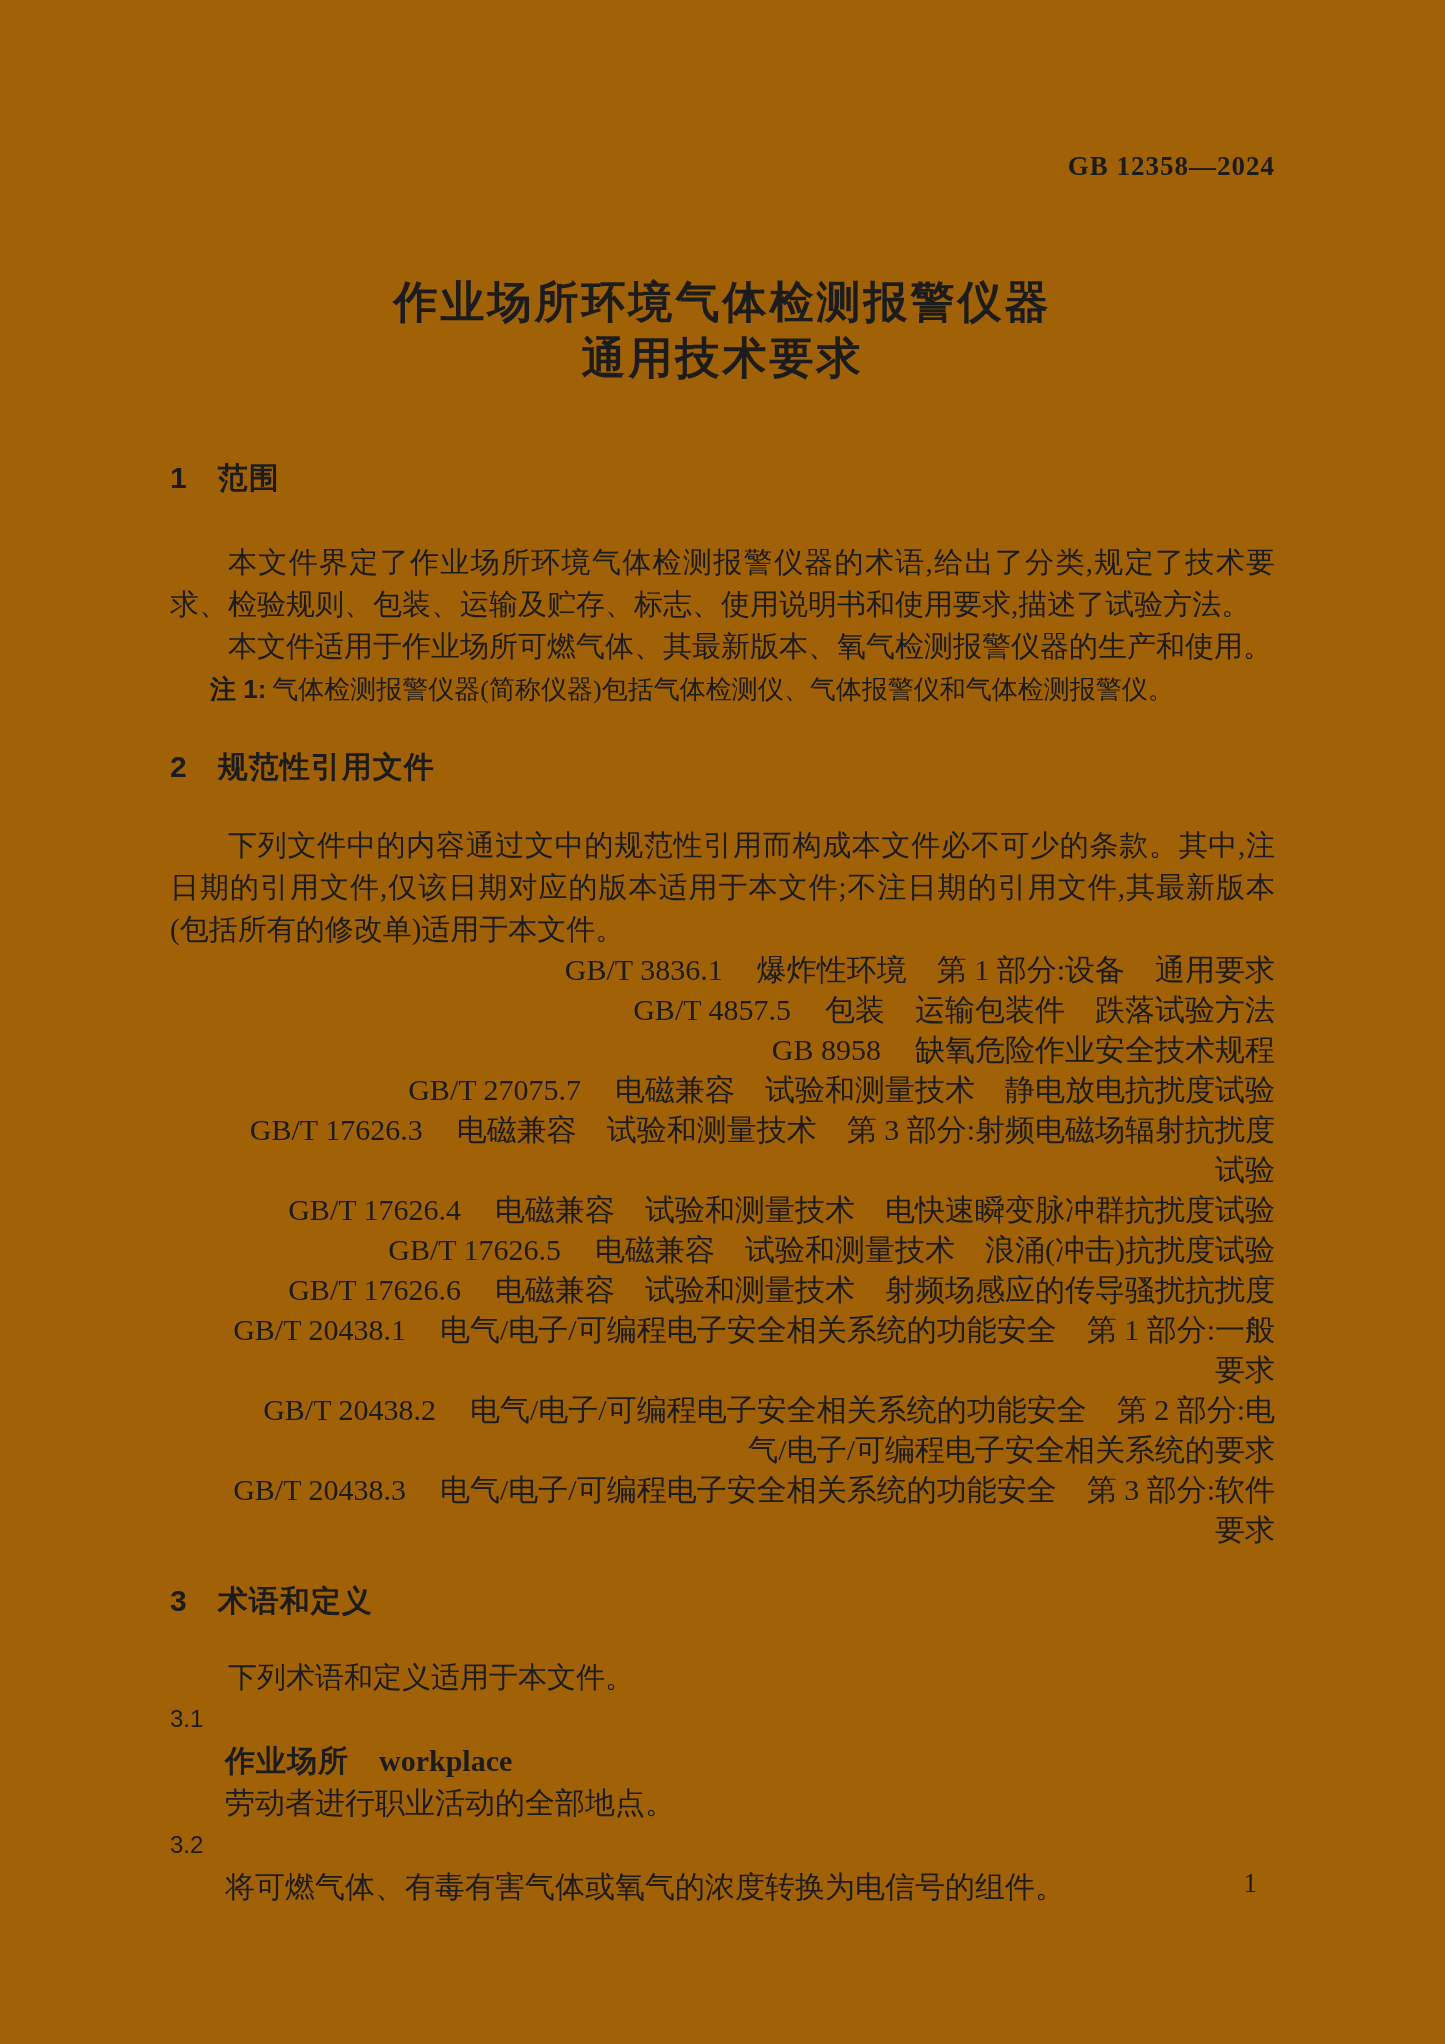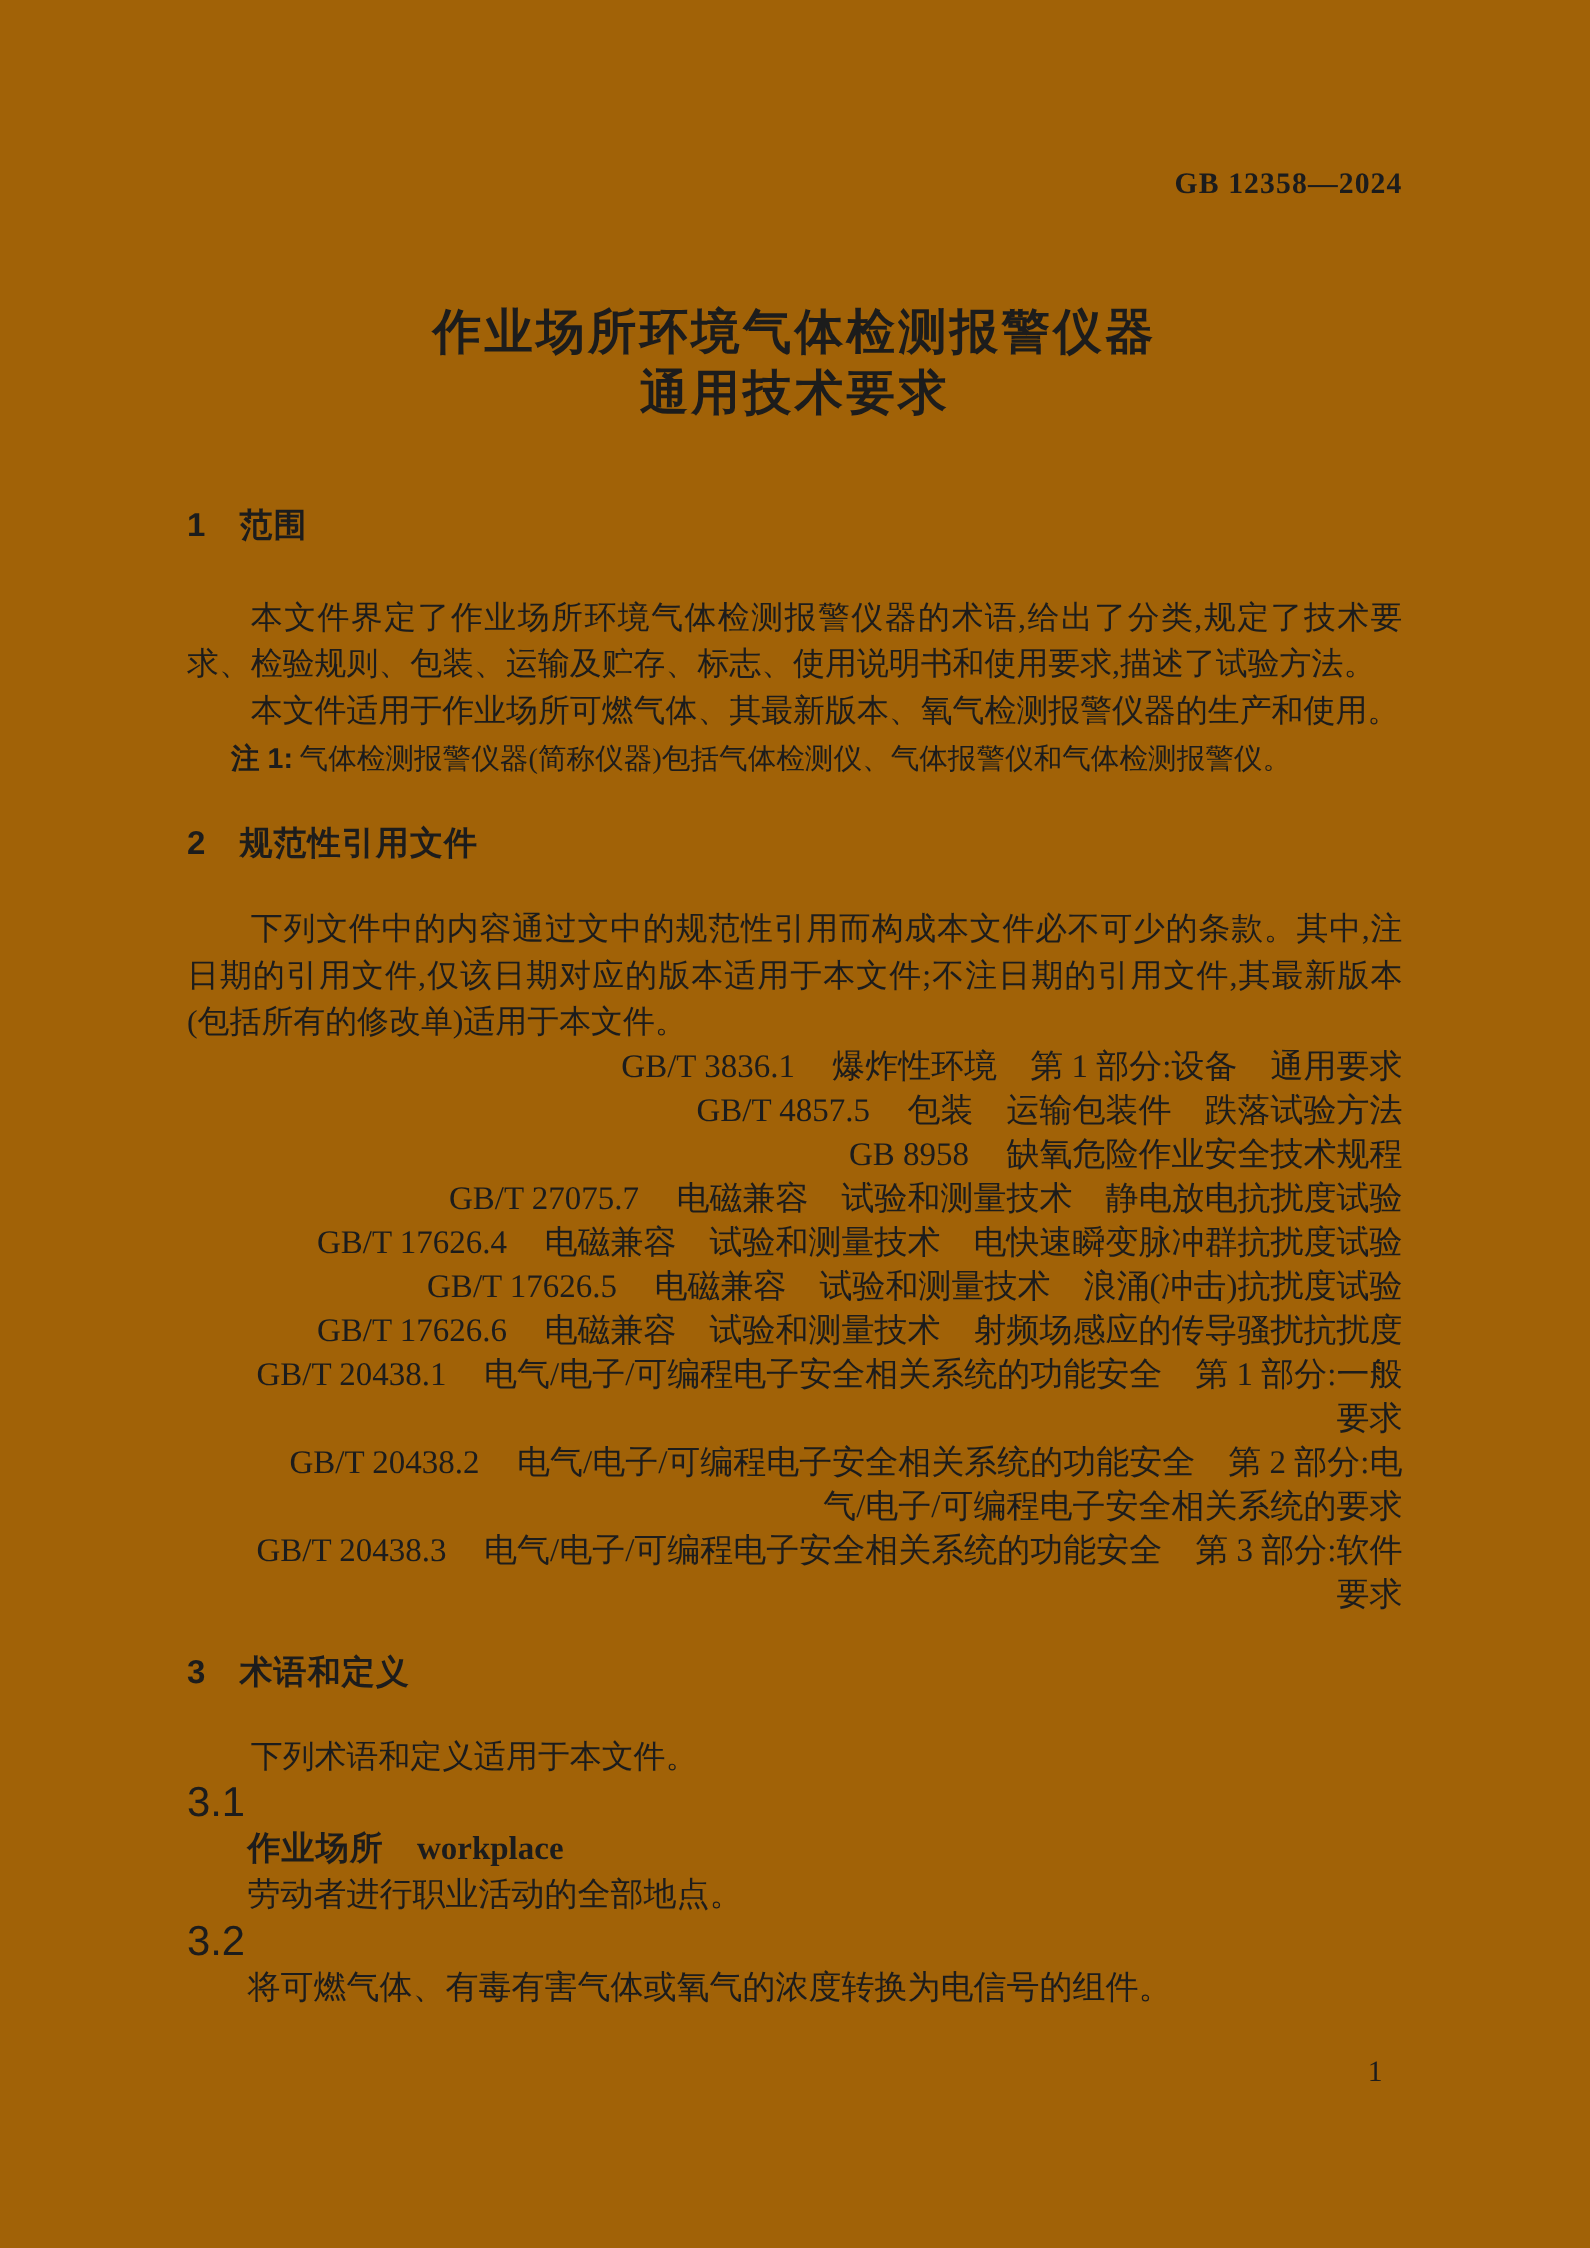--- a/index.html
+++ b/index.html
@@ -48,21 +48,21 @@
 
   .ref-list{margin:0;}
   .ref{
     font-size:30px;line-height:40px;margin:0;text-indent:2em;text-align:right;
   }
   .ref-code{margin-right:34px;}
 
   .terms{margin:0;}
   .term-number{
     font-family:"Liberation Sans","DejaVu Sans",sans-serif;
-    font-size:38px;line-height:42px;margin:0;font-weight:400;
+    font-size:24px;line-height:42px;margin:0;font-weight:400;
   }
   .term-name{margin:0;padding-left:55px;font-size:30px;line-height:42px;}
   .term-zh{
     font-family:"Liberation Sans","DejaVu Sans",sans-serif;font-weight:700;letter-spacing:1px;
   }
   .term-en{font-weight:700;margin-left:30px;text-align:center;}
   .term-def{margin:0;padding-left:55px;font-size:30px;line-height:42px;}
 
   .page-number{
     position:absolute;top:1868px;right:188px;font-size:27px;line-height:30px;
@@ -99,20 +99,21 @@
     <section>
       <h2 class="sec-heading h-ref">
         <span class="h-num">2</span><span>规范性引用文件</span>
       </h2>
       <p class="body-para intro-first">下列文件中的内容通过文中的规范性引用而构成本文件必不可少的条款。其中,注日期的引用文件,仅该日期对应的版本适用于本文件;不注日期的引用文件,其最新版本(包括所有的修改单)适用于本文件。</p>
       <div class="ref-list">
         <p class="ref"><span class="ref-code">GB/T 3836.1</span><span>爆炸性环境　第 1 部分:设备　通用要求</span></p>
         <p class="ref"><span class="ref-code">GB/T 4857.5</span><span>包装　运输包装件　跌落试验方法</span></p>
         <p class="ref"><span class="ref-code">GB 8958</span><span>缺氧危险作业安全技术规程</span></p>
         <p class="ref"><span class="ref-code">GB/T 27075.7</span><span>电磁兼容　试验和测量技术　静电放电抗扰度试验</span></p>
+        <p class="ref"><span class="ref-code">GB/T 17626.3</span><span>电磁兼容　试验和测量技术　第 3 部分:射频电磁场辐射抗扰度试验</span></p>
         <p class="ref"><span class="ref-code">GB/T 17626.4</span><span>电磁兼容　试验和测量技术　电快速瞬变脉冲群抗扰度试验</span></p>
         <p class="ref"><span class="ref-code">GB/T 17626.5</span><span>电磁兼容　试验和测量技术　浪涌(冲击)抗扰度试验</span></p>
         <p class="ref"><span class="ref-code">GB/T 17626.6</span><span>电磁兼容　试验和测量技术　射频场感应的传导骚扰抗扰度</span></p>
         <p class="ref"><span class="ref-code">GB/T 20438.1</span><span>电气/电子/可编程电子安全相关系统的功能安全　第 1 部分:一般要求</span></p>
         <p class="ref"><span class="ref-code">GB/T 20438.2</span><span>电气/电子/可编程电子安全相关系统的功能安全　第 2 部分:电气/电子/可编程电子安全相关系统的要求</span></p>
         <p class="ref"><span class="ref-code">GB/T 20438.3</span><span>电气/电子/可编程电子安全相关系统的功能安全　第 3 部分:软件要求</span></p>
       </div>
     </section>
 
     <section>

